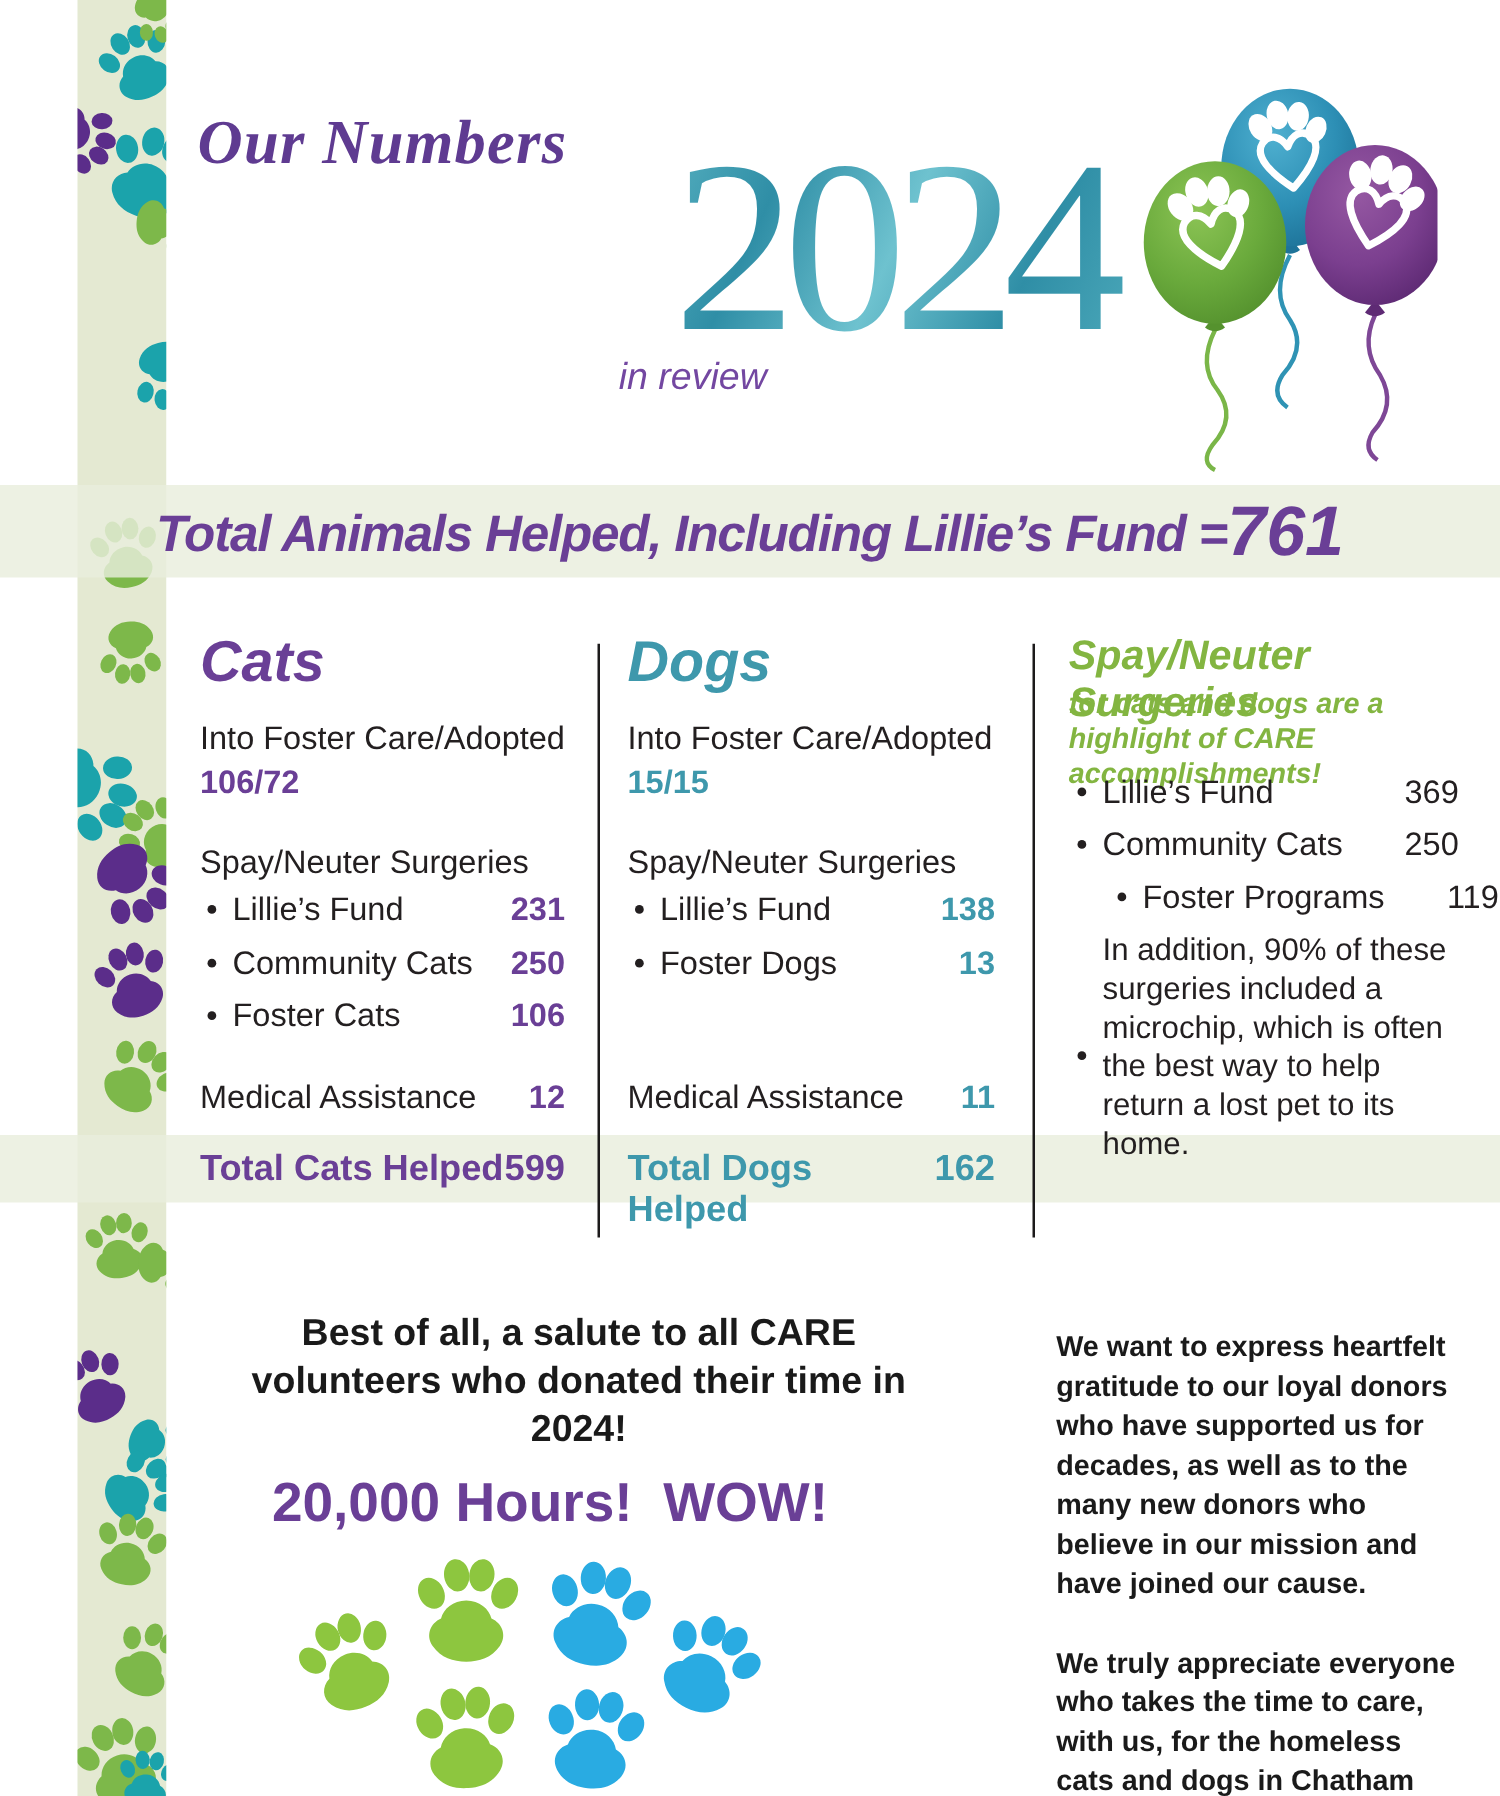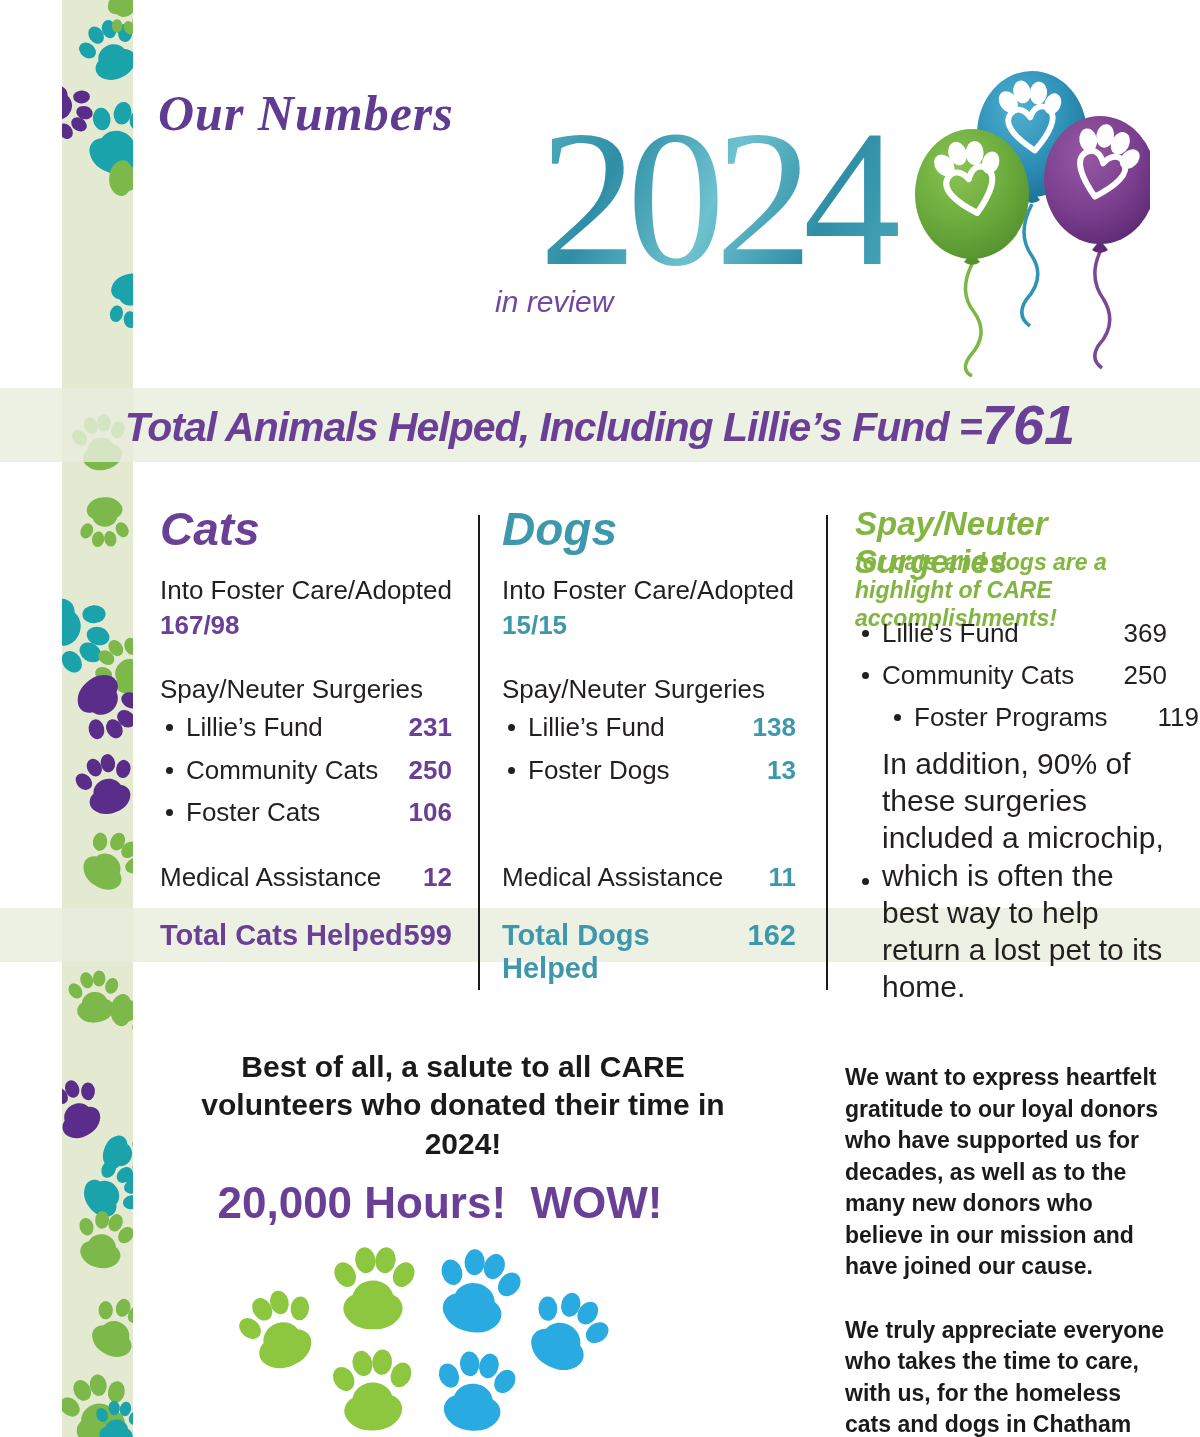--- a/index.html
+++ b/index.html
@@ -38,21 +38,21 @@
   .dogs-color{color:#3e98ac;}
   .green-color{color:#83b541;}
   .stat-text{position:absolute;font-size:26px;color:#231f20;}
   .stat-row{position:absolute;display:flex;justify-content:space-between;align-items:baseline;font-size:26px;}
   .stat-row .lab{display:flex;align-items:baseline;}
   .dot{width:7px;height:7px;border-radius:50%;background:#231f20;margin-right:13px;align-self:center;flex:0 0 auto;}
   .num{font-weight:700;}
   .bold-val{font-weight:700;font-size:26px;position:absolute;}
   .total-row{position:absolute;display:flex;justify-content:space-between;font-size:29px;font-weight:700;}
   .spay-sub{position:absolute;font-style:italic;font-weight:700;font-size:23px;line-height:1.22;color:#83b541;}
-  .spay-note{position:absolute;display:flex;font-size:30px;line-height:1.24;color:#231f20;}
+  .spay-note{position:absolute;display:flex;font-size:25px;line-height:1.24;color:#231f20;}
   .spay-note .dot{margin-top:12px;}
   .excellent{position:absolute;left:855px;top:918px;width:314px;text-align:center;
              font-weight:700;font-size:30px;color:#83b541;}
 
   
   .vol-msg{position:absolute;left:178px;top:1048px;width:524px;text-align:center;
            font-weight:700;font-size:30px;line-height:1.28;color:#1a1a1a;margin-left:23px;}
   .vol-hours{position:absolute;left:178px;top:1178px;width:524px;text-align:center;
              font-weight:700;font-size:44px;color:#6a3f96;white-space:pre;}
   .donors{position:absolute;left:845px;top:1062px;width:322px;font-weight:700;
@@ -193,21 +193,21 @@
     <span class="lbl">Total Animals Helped, Including Lillie’s Fund =</span><span class="val">761</span>
   </div>
 
   <div class="band totals-band"></div>
 
   <div class="divider" style="left:478px"></div>
   <div class="divider" style="left:826px"></div>
 
   <div class="col-title cats-color" style="left:160px;top:502px">Cats</div>
   <div class="stat-text" style="left:160px;top:575px">Into Foster Care/Adopted</div>
-  <div class="bold-val cats-color" style="left:160px;top:610px">167/98</div>
+  <div class="bold-val cats-color" style="left:160px;top:610px">106/72</div>
   <div class="stat-text" style="left:160px;top:674px">Spay/Neuter Surgeries</div>
   <div class="stat-row" style="left:166px;top:712px;width:286px">
     <span class="lab">
         <span class="dot"></span>
         <span>Lillie’s Fund</span>
       </span>
     <span class="num cats-color">231</span>
   </div>
   <div class="stat-row" style="left:166px;top:755px;width:286px">
     <span class="lab">

